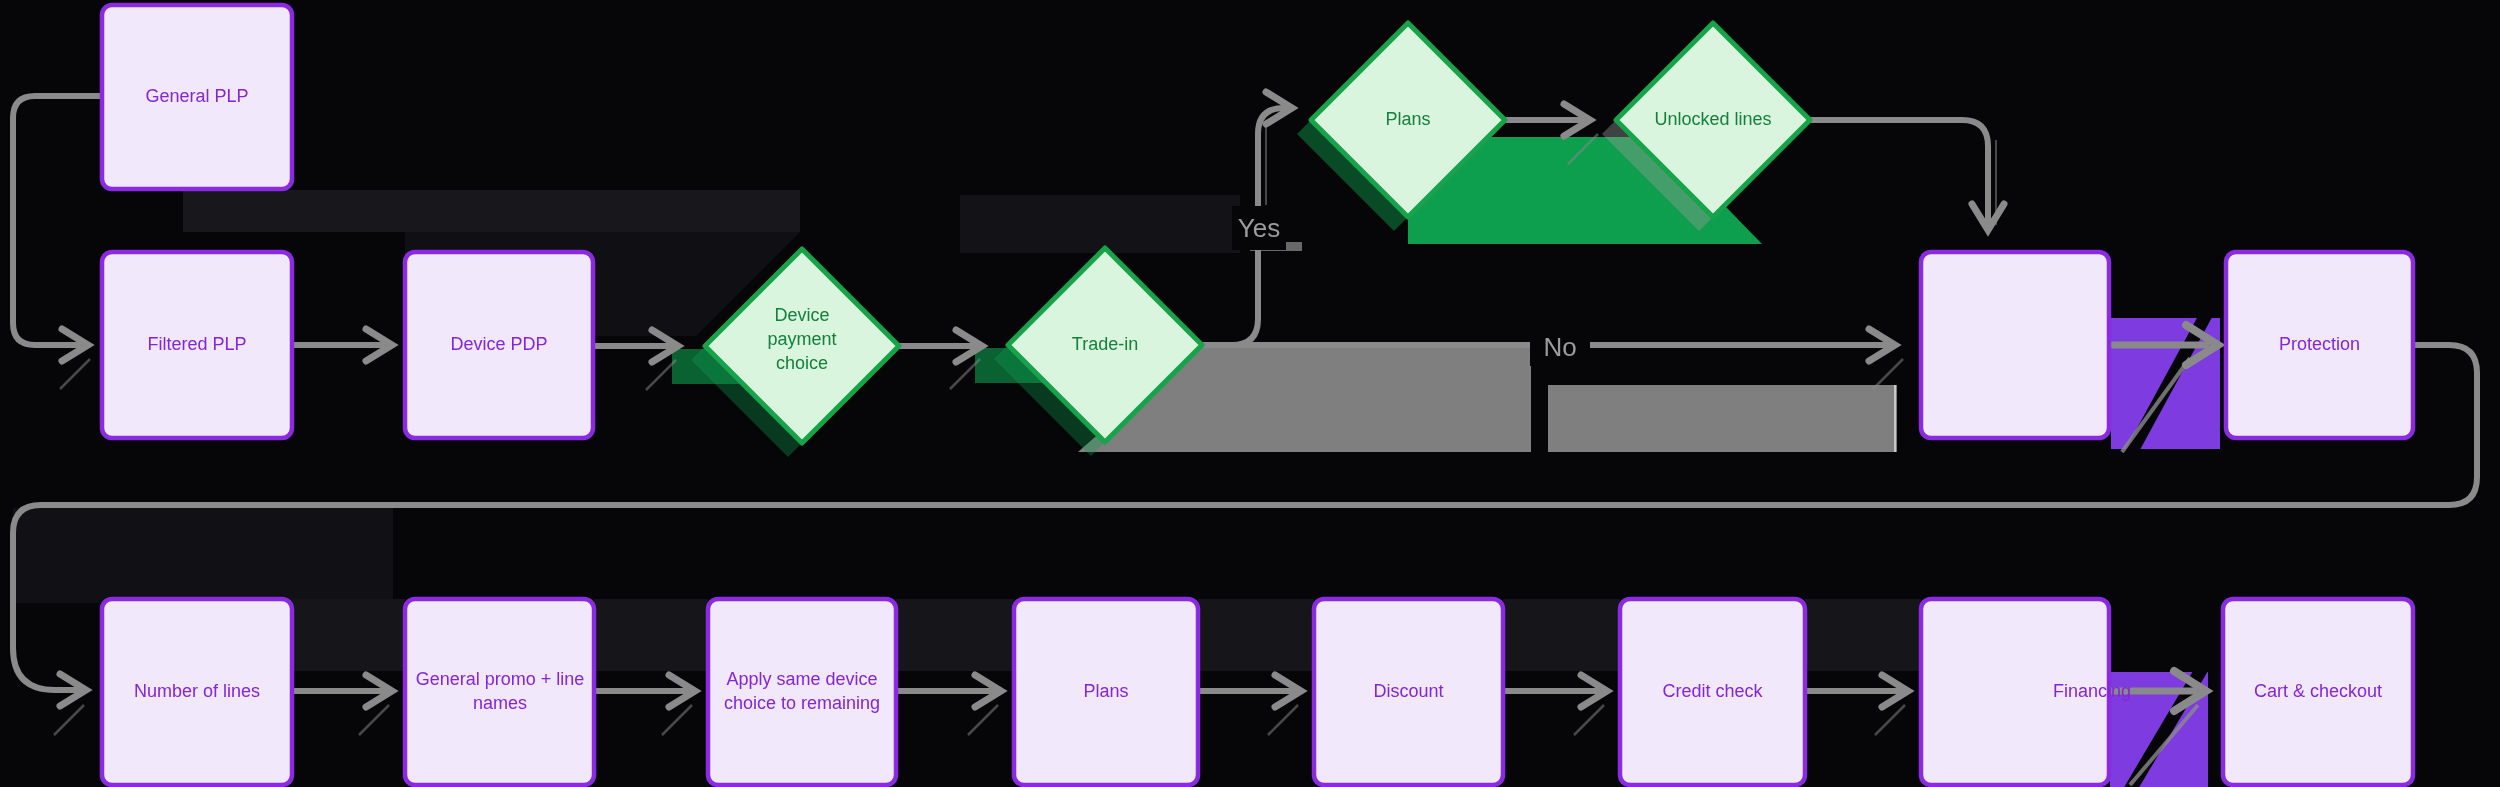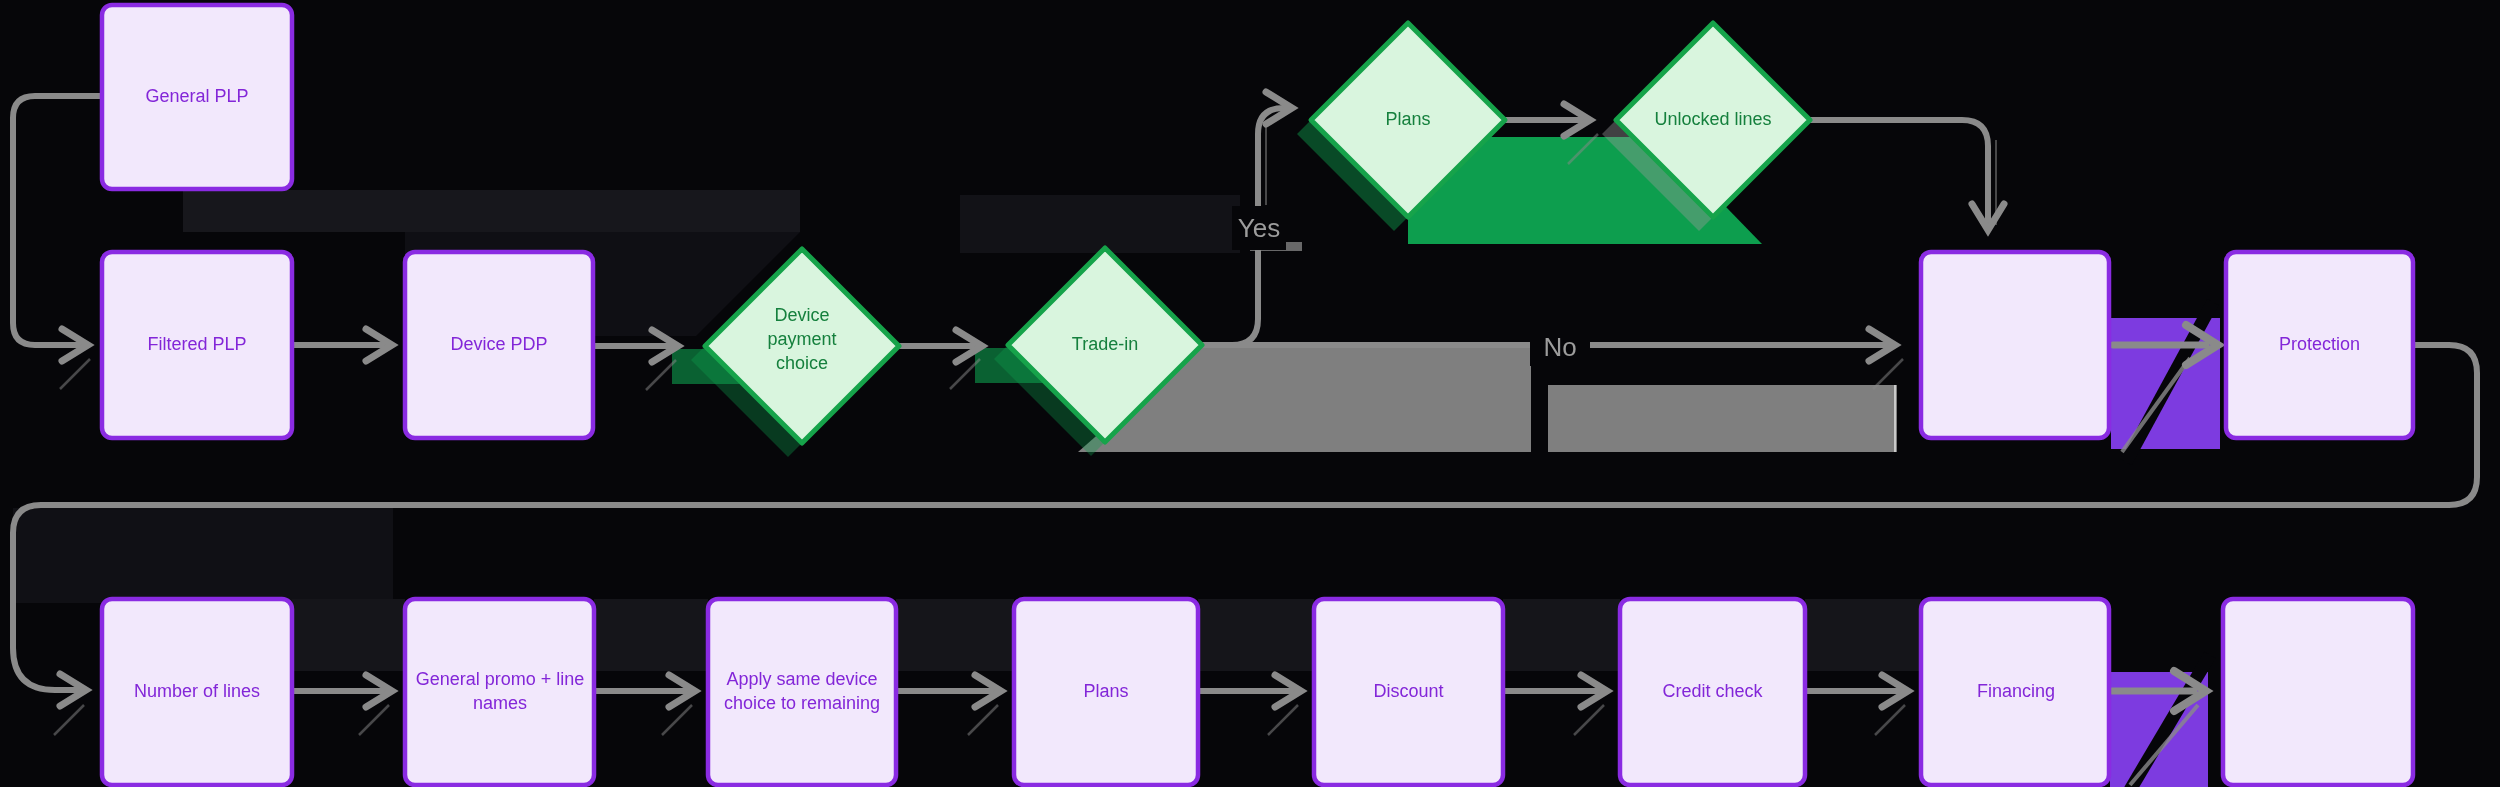--- a/index.html
+++ b/index.html
@@ -145,17 +145,18 @@
 <div class="lbl green" style="left:1030px;top:252px;width:150px;height:186px">Trade-in</div>
 <div class="lbl green" style="left:1333px;top:22px;width:150px;height:196px">Plans</div>
 <div class="lbl green" style="left:1653px;top:22px;width:120px;height:196px">Unlocked lines</div>
 <div class="lbl" style="left:2226px;top:252px;width:187px;height:186px">Protection</div>
 <div class="lbl" style="left:102px;top:599px;width:190px;height:186px">Number of lines</div>
 <div class="lbl" style="left:415px;top:599px;width:170px;height:186px">General promo + line names</div>
 <div class="lbl" style="left:717px;top:599px;width:170px;height:186px">Apply same device choice to remaining</div>
 <div class="lbl" style="left:1014px;top:599px;width:184px;height:186px">Plans</div>
 <div class="lbl" style="left:1314px;top:599px;width:189px;height:186px">Discount</div>
 <div class="lbl" style="left:1620px;top:599px;width:185px;height:186px">Credit check</div>
-<div class="lbl" style="left:1922px;top:599px;width:188px;height:186px">Financing</div>
+<div class="lbl" style="left:1998px;top:599px;width:188px;height:186px">Financing</div>
+<div class="lbl" style="left:2223px;top:599px;width:190px;height:186px">Cart &amp; checkout</div>
 
 <div class="edge-lbl" style="left:1232px;top:206px;width:54px;height:44px">Yes</div>
 <div class="edge-lbl" style="left:1530px;top:328px;width:60px;height:38px">No</div>
 </div>
 
 </body></html>

